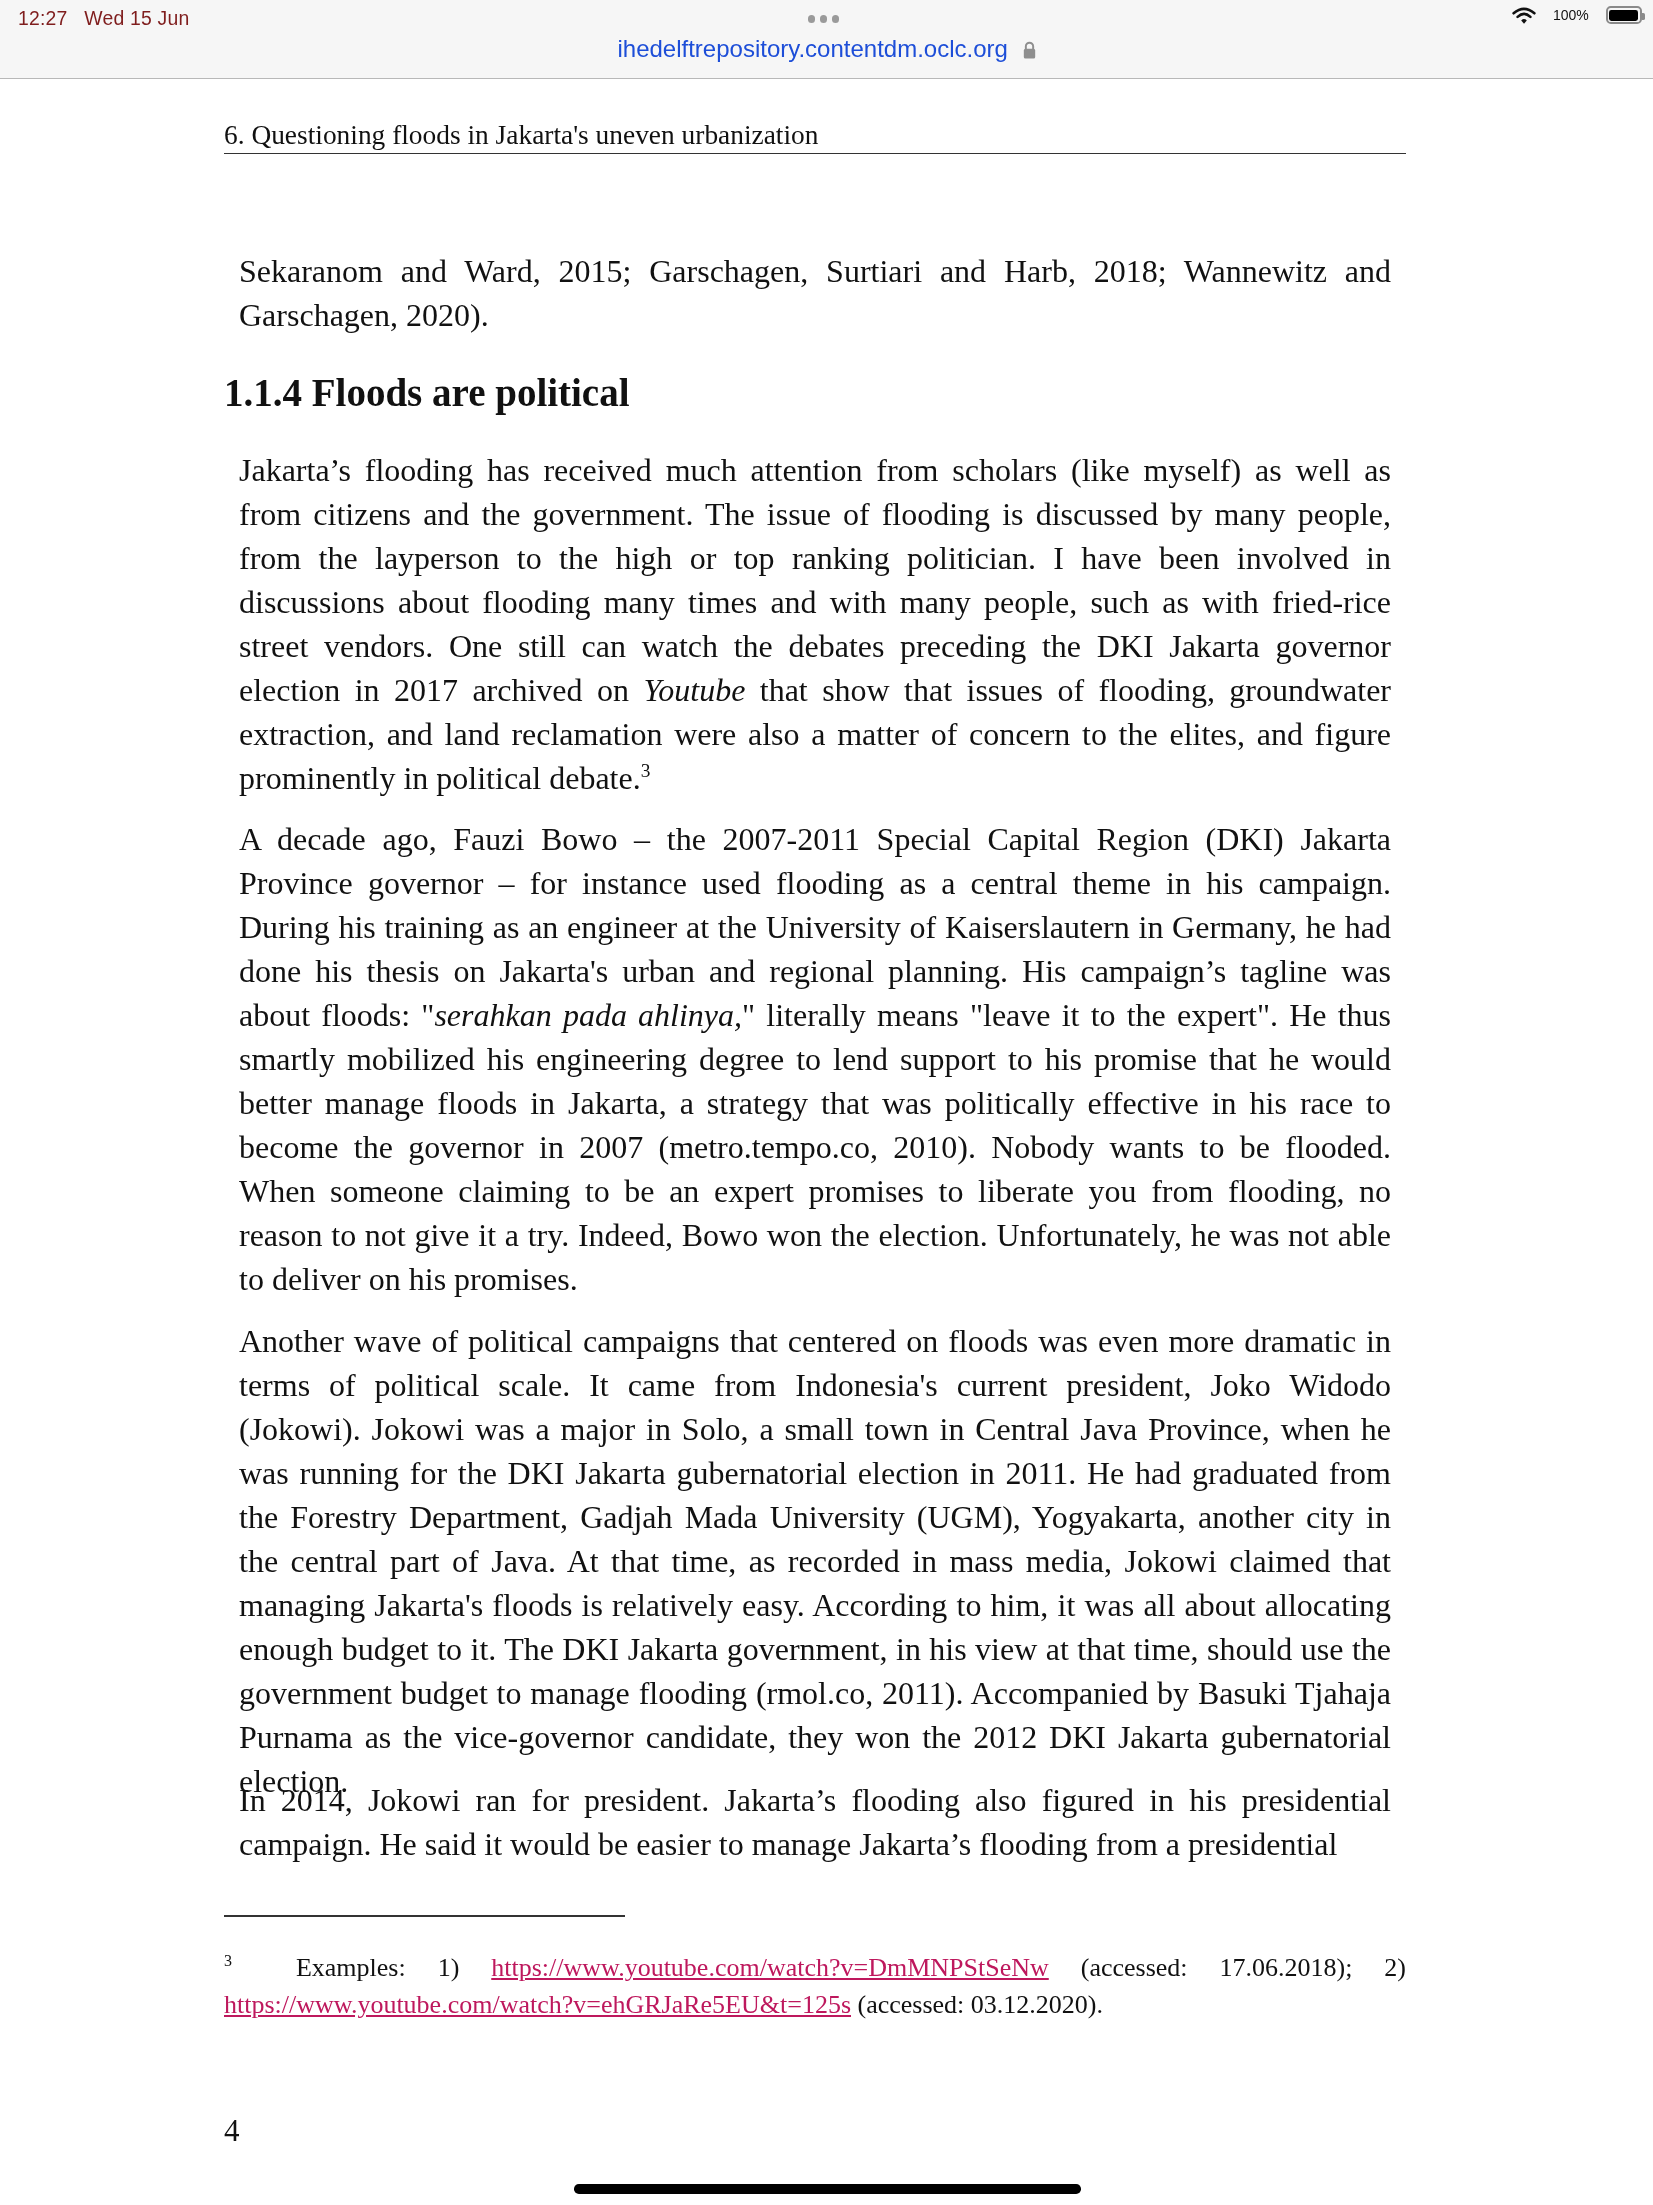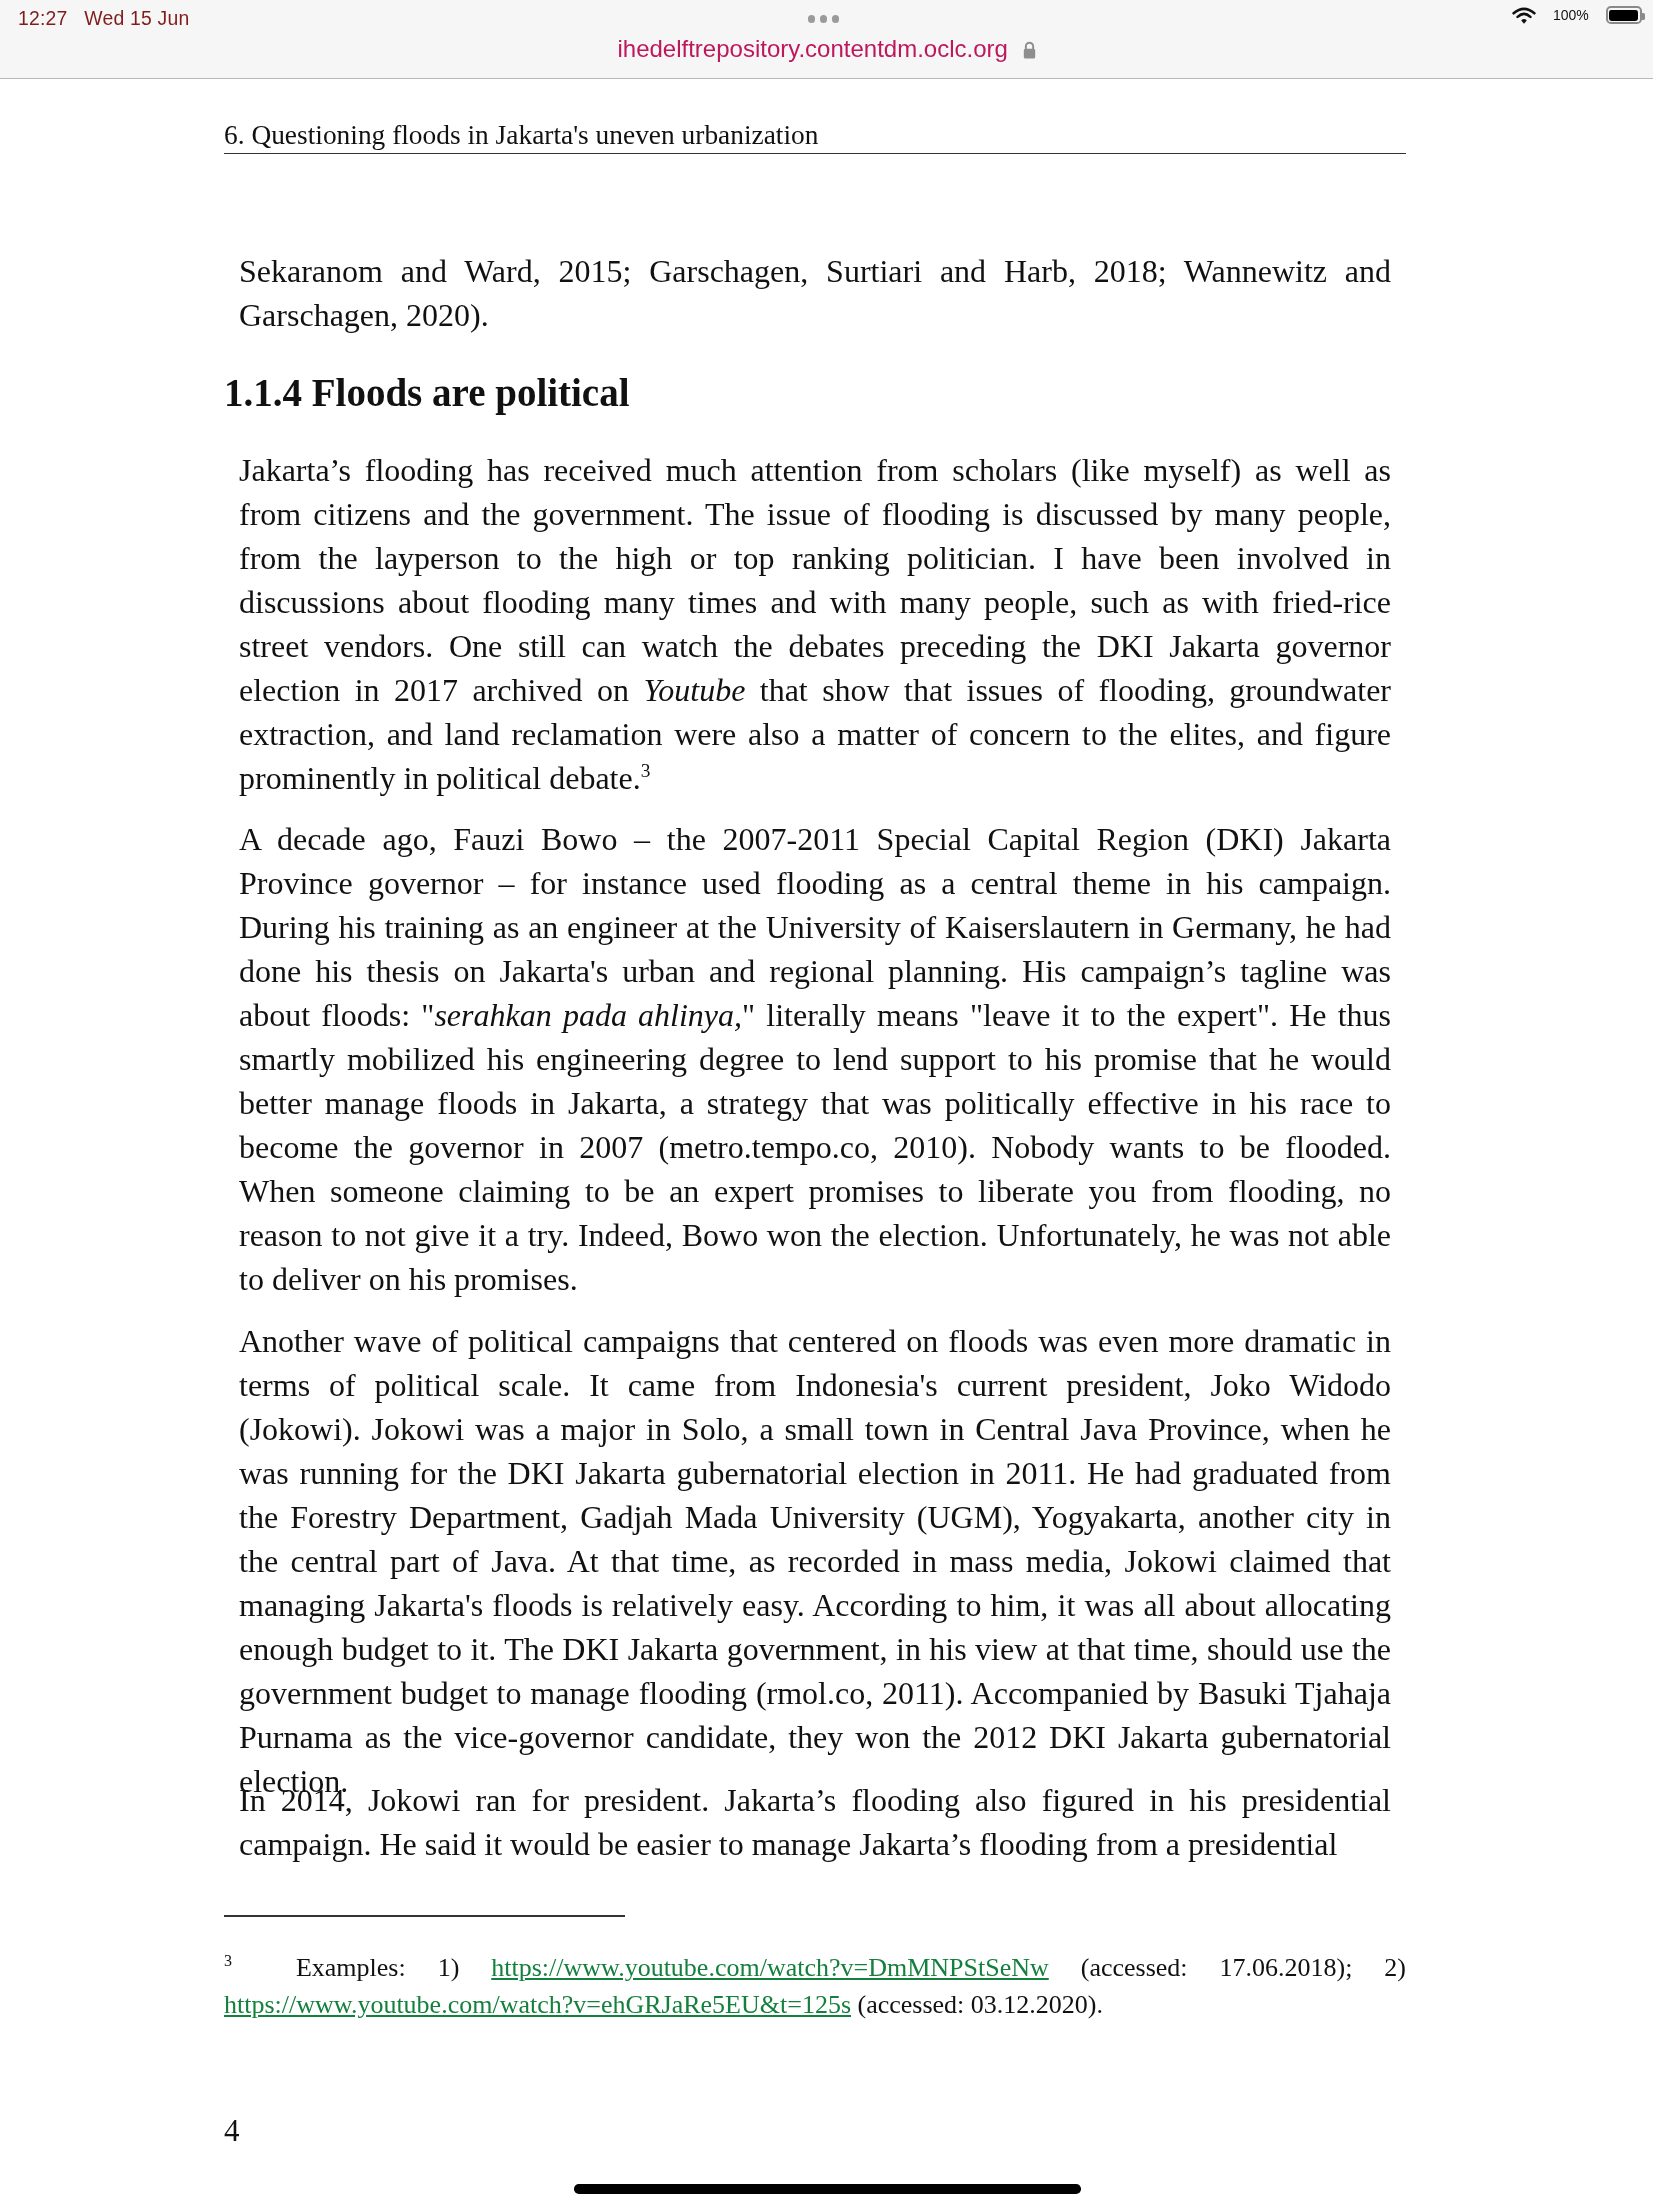--- a/index.html
+++ b/index.html
@@ -27,21 +27,21 @@
   .battery-fill { width:100%; height:100%; background:#000; border-radius:2.4px; }
   .battery-tip {
     position:absolute; right:-4.8px; top:4.8px; width:2.4px; height:6.5px; background:#8a8a8a; border-radius:0 1.6px 1.6px 0;
   }
   .dots {
     position:absolute; left:808px; top:15.3px; display:flex; gap:4.8px;
   }
   .dot { width:7.3px; height:7.3px; border-radius:50%; background:#9a9a9a; }
   .url {
     position:absolute; left:0; width:1653px; top:35px; text-align:center;
-    font-family:"Liberation Sans", sans-serif; font-size:24px; color:#be185d;
+    font-family:"Liberation Sans", sans-serif; font-size:24px; color:#1d4ed8;
   }
   .url .lock { display:inline-block; vertical-align:-1.6px; margin-left:8px; }
 
   .page-header {
     position:absolute; left:224px; width:1182px; top:119px; height:34px;
     border-bottom:1.6px solid #333; font-size:27.4px; line-height:32px;
   }
 
   .body-text {
     position:absolute; left:224px; width:1182px;
@@ -53,21 +53,21 @@
     font-family:Liberation Serif, serif; font-weight:bold; font-size:39px; color:#111;
   }
   sup { font-size:19.4px; line-height:0; vertical-align:super; }
   i { font-style:italic; }
 
   .fn-rule { position:absolute; left:224px; top:1915px; width:401px; height:2.4px; background:#333; }
   .footnote {
     position:absolute; left:224px; width:1182px; top:1949px;
     font-size:26px; line-height:37px; text-align:justify;
   }
-  .footnote a { color:#15803d; text-decoration:underline; }
+  .footnote a { color:#be185d; text-decoration:underline; }
   .footnote sup { font-size:16px; }
   .page-number { position:absolute; left:224px; top:2113px; font-size:31px; }
   .home-indicator {
     position:absolute; left:574px; top:2184px; width:507px; height:9.7px; border-radius:4.8px; background:#000;
   }
 </style>
 </head>
 <body>
 
 <div class="topbar">

